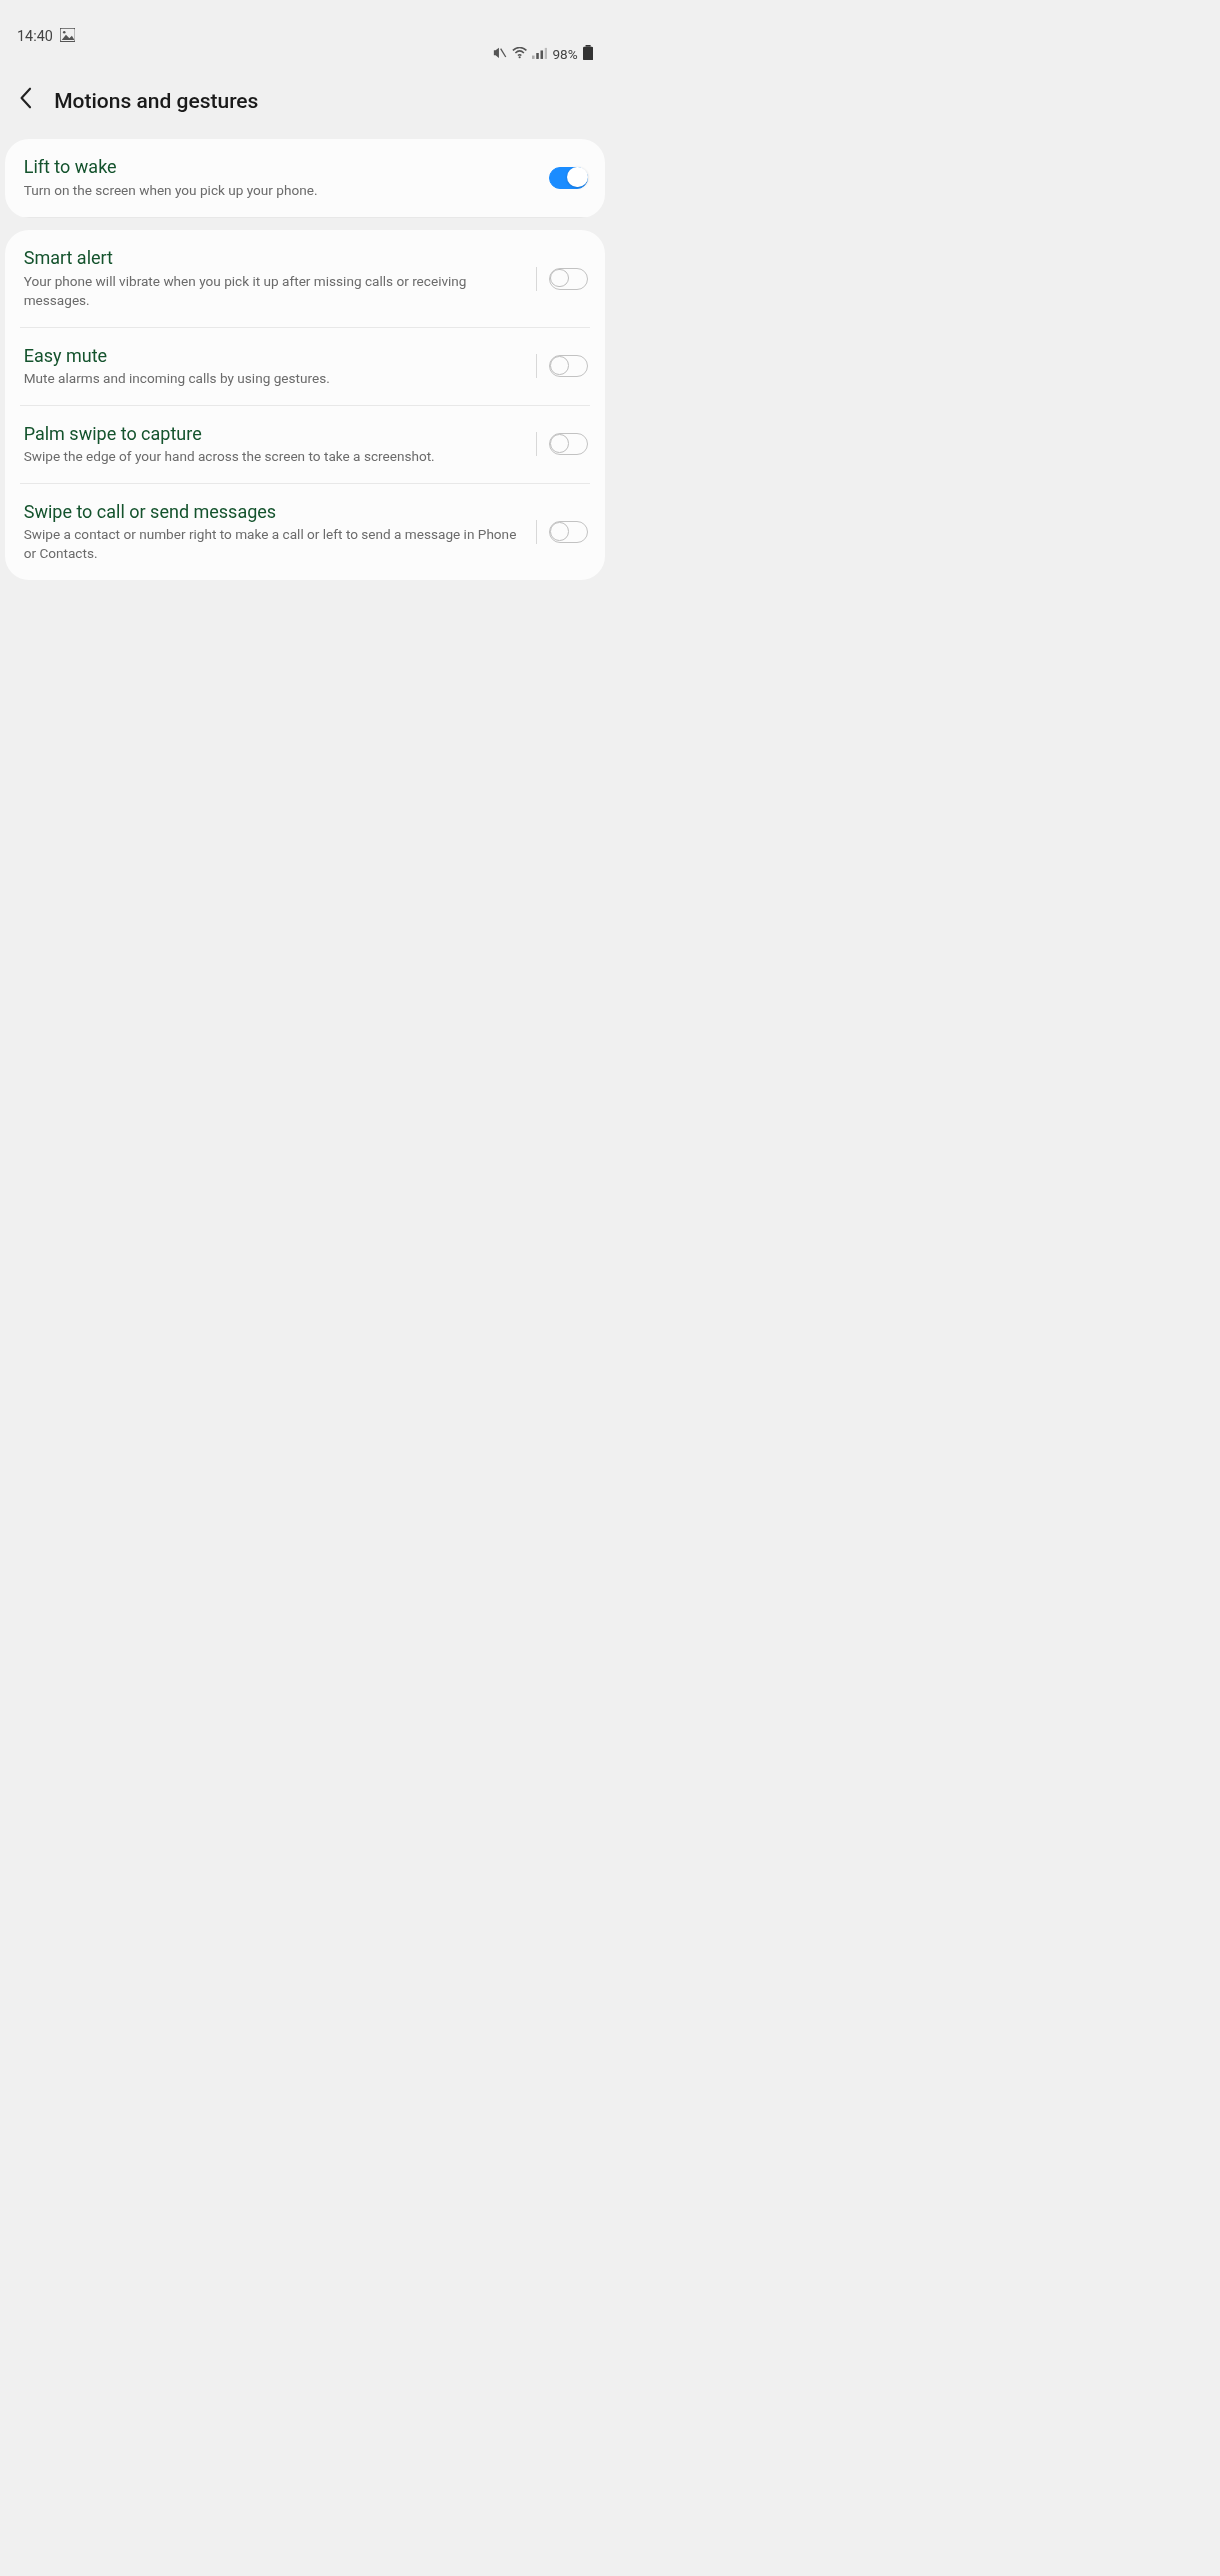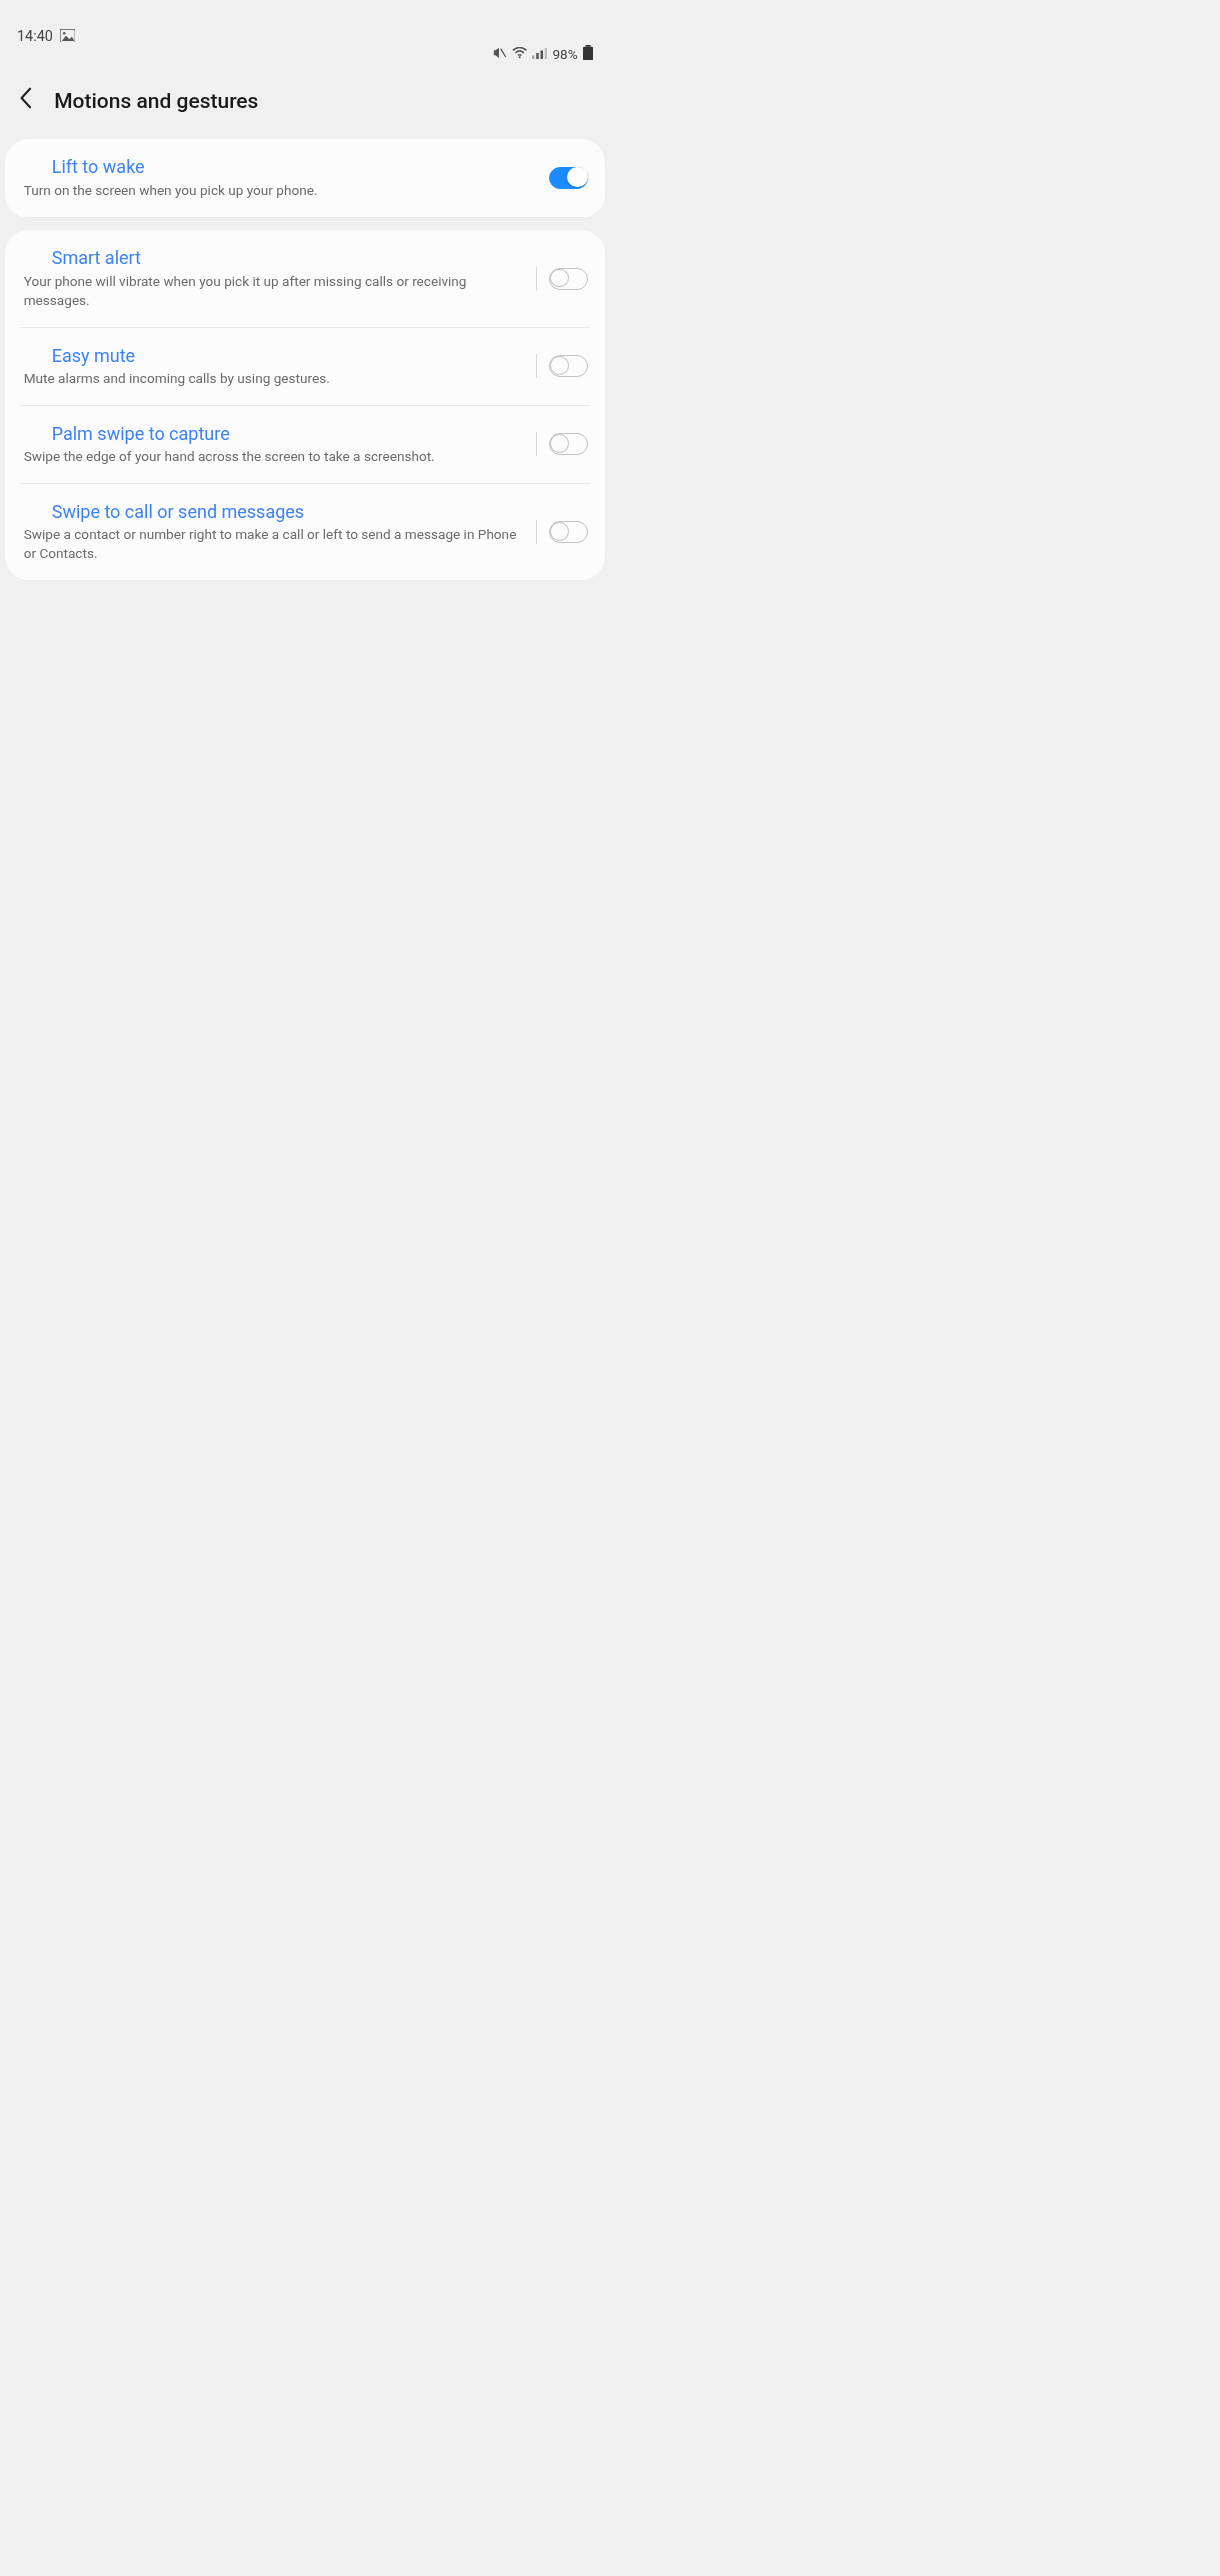--- a/index.html
+++ b/index.html
@@ -17,21 +17,21 @@
     .status-bar {
       display: flex;
       justify-content: space-between;
       align-items: center;
       padding: 10.2px 17px 6.8px;
       font-size: 13.6px;
       color: #333;
     }
     .status-left {
       display: flex;
-      align-items: flex-end;
+      align-items: flex-start;
       gap: 6.8px;
     }
     .status-right {
       display: flex;
       align-items: center;
       gap: 5.1px;
       margin-top: 35px;
     }
     .status-time {
       font-size: 14.4px;
@@ -65,24 +65,23 @@
       justify-content: space-between;
       padding: 17px 17px 17px 18.6px;
     }
     .row-text {
       flex: 1;
       min-width: 0;
       padding-right: 10.2px;
     }
     .row-title {
       font-size: 18px;
-      color: #3b82f6;
+      color: #14532d;
       margin-bottom: 3.4px;
       font-weight: 400;
-      margin-left: 28px;
     }
     .row-desc {
       font-size: 13.6px;
       color: #6b6b6b;
       line-height: 1.4;
     }
     .divider {
       height: 0.8px;
       background: #e8e8e8;
       margin: 0 15.3px;

